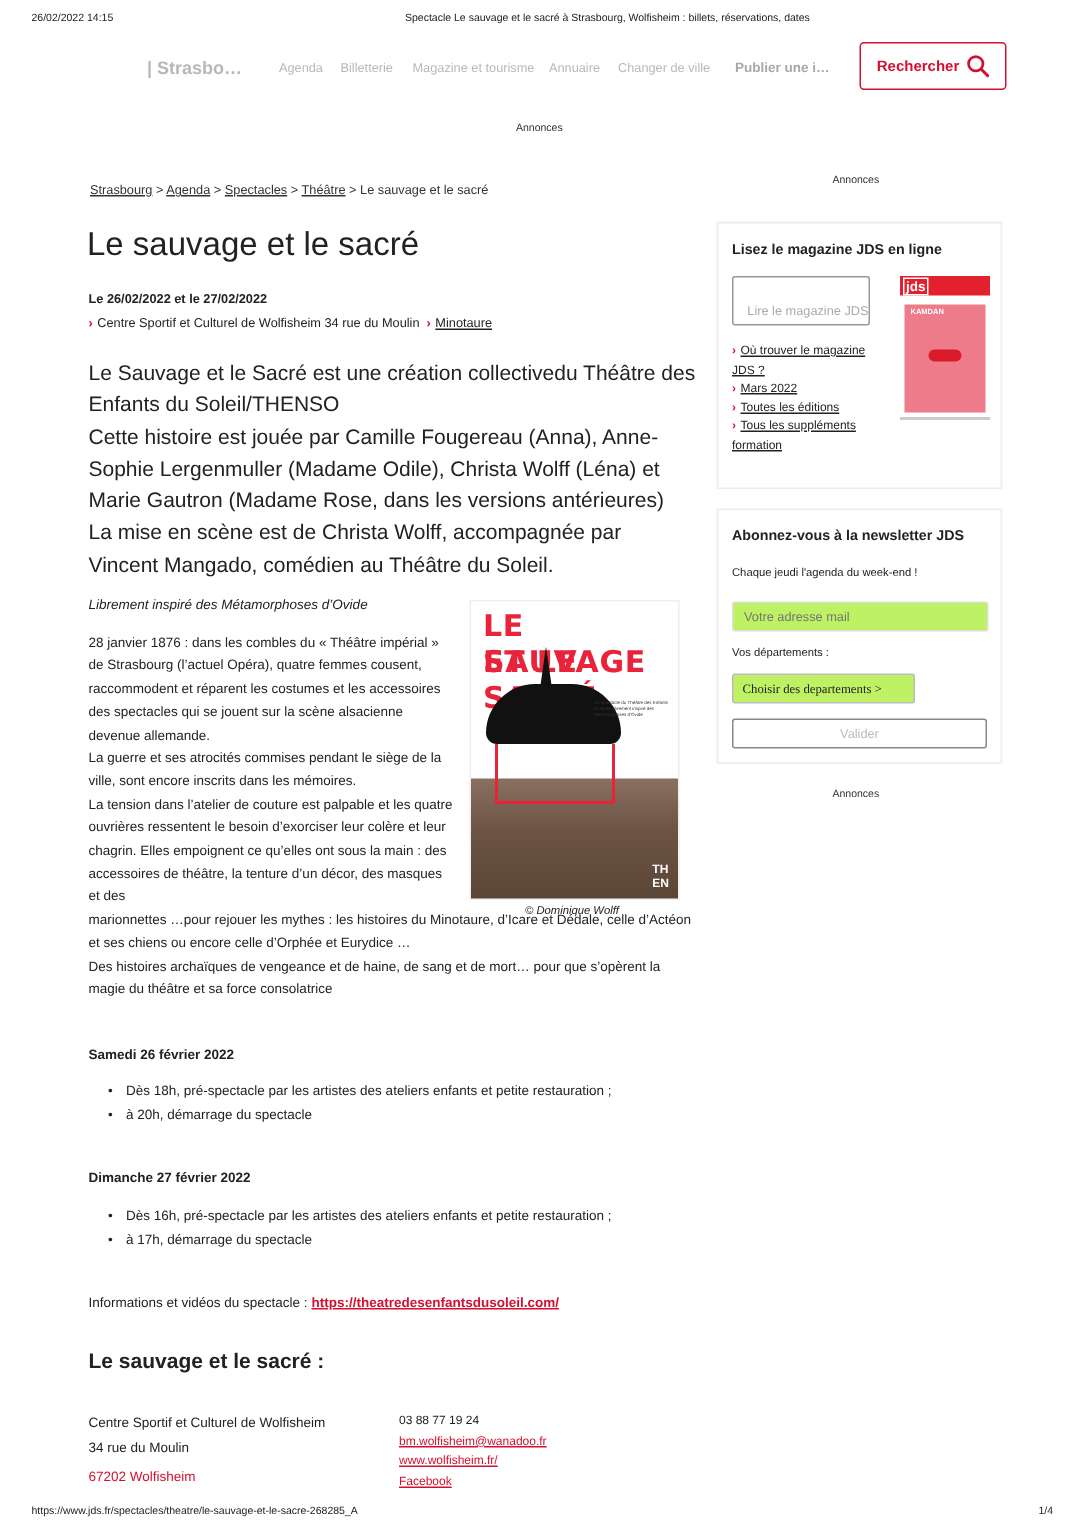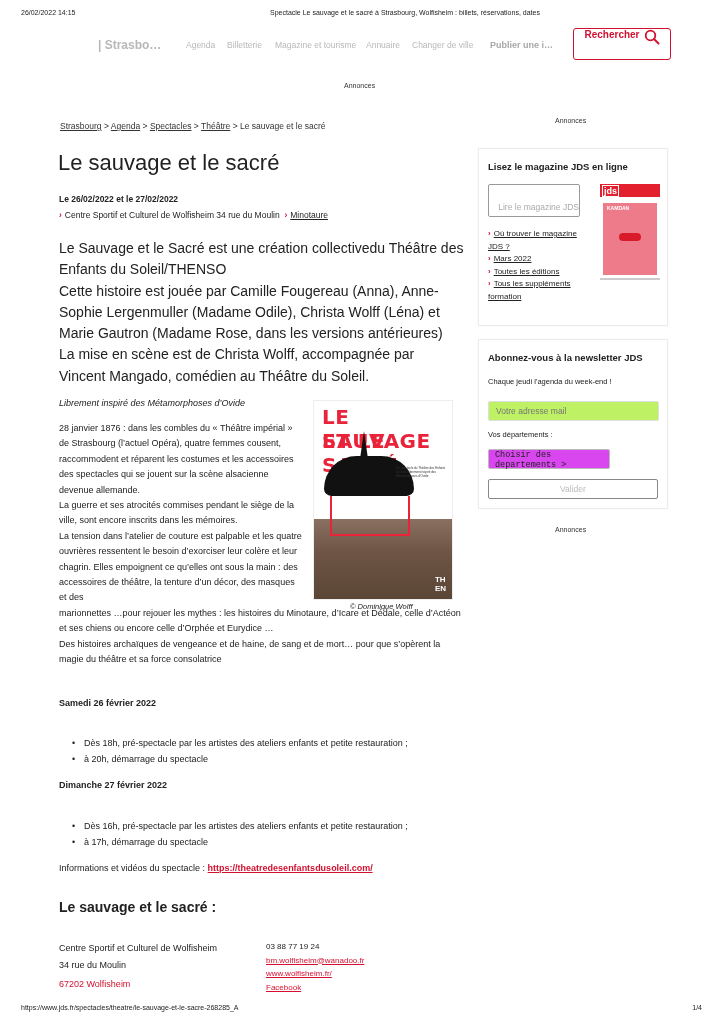--- a/index.html
+++ b/index.html
@@ -12,21 +12,21 @@
 
   .print-footer { position: absolute; top: 1004px; left: 0; width: 723px; font-size: 7px; color: #222; }
   .print-footer .url { position: absolute; left: 21px; }
   .print-footer .page { position: absolute; right: 21px; }
 
   .topnav { position: absolute; top: 28px; left: 0; width: 723px; height: 34px; }
   .logo { position: absolute; left: 98px; top: 10px; font-size: 12px; font-weight: bold; color: #b8b8b8; }
   .nav-item { position: absolute; top: 12px; font-size: 8.5px; color: #b8b8b8; white-space: nowrap; }
   .nav-item.publish { font-weight: bold; color: #a8a8a8; font-size: 9px; }
   .search-btn { position: absolute; left: 573px; top: 0; width: 98px; height: 32px; border: 1px solid #d3102f; border-radius: 3px;
-    color: #d3102f; font-weight: bold; font-size: 10px; display: flex; justify-content: center; gap: 4px; background: #fff; }
+    color: #d3102f; font-weight: bold; font-size: 10px; display: flex; align-items: center; justify-content: center; gap: 4px; background: #fff; }
   .search-btn svg { width: 16px; height: 16px; }
 
   .ann { position: absolute; font-size: 7px; color: #333; }
 
   .breadcrumb { position: absolute; left: 60px; top: 121px; font-size: 8.5px; color: #333; }
   .breadcrumb a { color: #333; text-decoration: underline; }
 
   h1.page-title { position: absolute; left: 58px; top: 150px; font-size: 22px; font-weight: normal; color: #222; }
 
   .dates { position: absolute; left: 59px; top: 194px; font-size: 8.5px; font-weight: bold; color: #222; }
@@ -46,21 +46,21 @@
   .poster .city { position: absolute; left: 0; top: 118px; width: 140px; height: 82px;
     background: linear-gradient(180deg, #8a7060 0%, #6e5545 40%, #5a4535 100%); }
   .poster .helmet { position: absolute; left: 10px; top: 55px; width: 90px; height: 40px; background: #111; border-radius: 45px 45px 10px 10px; }
   .poster .spike { position: absolute; left: 46px; top: 30px; width: 8px; height: 28px; background: #111; clip-path: polygon(50% 0, 100% 100%, 0 100%); }
   .poster .frame { position: absolute; left: 16px; top: 95px; width: 80px; height: 40px; border: 2px solid #e8233a; border-top: none; }
   .poster .small { position: absolute; left: 82px; top: 65px; width: 50px; font-size: 3px; color: #333; line-height: 4px; }
   .poster .logo2 { position: absolute; right: 6px; bottom: 6px; color: #fff; font-size: 8px; font-weight: bold; }
   .caption { position: absolute; left: 350px; top: 602px; font-size: 7.5px; font-style: italic; color: #222; }
 
   .day { position: absolute; left: 59px; font-size: 9px; font-weight: bold; color: #222; }
-  ul.sched { position: absolute; left: 84px; width: 340px; font-size: 9px; line-height: 16px; color: #222; list-style: none; margin-top: 16px; }
+  ul.sched { position: absolute; left: 84px; width: 340px; font-size: 9px; line-height: 16px; color: #222; list-style: none; }
   ul.sched li { position: relative; padding-left: 0; }
   ul.sched li::before { content: "•"; position: absolute; left: -12px; top: 0; }
 
   .info { position: absolute; left: 59px; top: 863px; font-size: 9px; color: #222; }
   .info a { color: #d3102f; font-weight: bold; text-decoration: underline; }
 
   h2.sec-title { position: absolute; left: 59px; top: 898px; font-size: 14px; font-weight: bold; line-height: 18px; color: #222; }
 
   .contact-left { position: absolute; left: 59px; top: 940px; font-size: 9px; line-height: 17px; color: #222; }
   .contact-left a { color: #d3102f; display: inline-block; margin-top: 2px; }
@@ -78,21 +78,21 @@
   .mag-cover .hdr span { position: absolute; left: 2px; top: 1px; color: #fff; font-weight: bold; font-size: 9px; border: 1px solid #fff; padding: 0 1px; line-height: 10px; }
   .mag-cover .body { position: absolute; left: 3px; top: 19px; width: 54px; height: 72px; background: #ee7b8a; }
   .mag-cover .body .kb { position: absolute; left: 4px; top: 2px; font-size: 5px; font-weight: bold; color: #fff; }
   .mag-cover .body .blob { position: absolute; left: 16px; top: 30px; width: 22px; height: 8px; background: #d81a2b; border-radius: 5px; }
   .mag-cover .foot { position: absolute; left: 0; top: 94px; width: 60px; height: 2px; background: #ccc; }
 
   .nl-text { position: absolute; left: 9px; font-size: 7.5px; color: #222; }
   .nl-input { position: absolute; left: 9px; top: 61px; width: 171px; height: 20px; border: 1px solid #ddd; border-radius: 2px; font-size: 8.5px;
     padding-left: 7px; color: #333; font-family: "Liberation Sans", sans-serif; background: #bef264; }
   .nl-select { position: absolute; left: 9px; top: 109px; width: 122px; height: 20px; border: 1px solid #bbb; border-radius: 2px; font-size: 8.5px;
-    color: #222; background: #d946ef; text-align: left; padding-left: 6px; font-family: Liberation Mono, monospace; }
+    color: #222; background: #bef264; text-align: left; padding-left: 6px; font-family: Liberation Serif, serif; }
   .nl-submit { position: absolute; left: 9px; top: 139px; width: 170px; height: 20px; border: 1px solid #888; border-radius: 2px; font-size: 8.5px;
     color: #bbb; background: #fff; text-align: center; font-family: "Liberation Sans", sans-serif; }
 </style>
 </head>
 <body>
 
 <div class="print-header">
   <span class="date">26/02/2022 14:15</span>
   <span class="title">Spectacle Le sauvage et le sacré à Strasbourg, Wolfisheim : billets, réservations, dates</span>
 </div>

